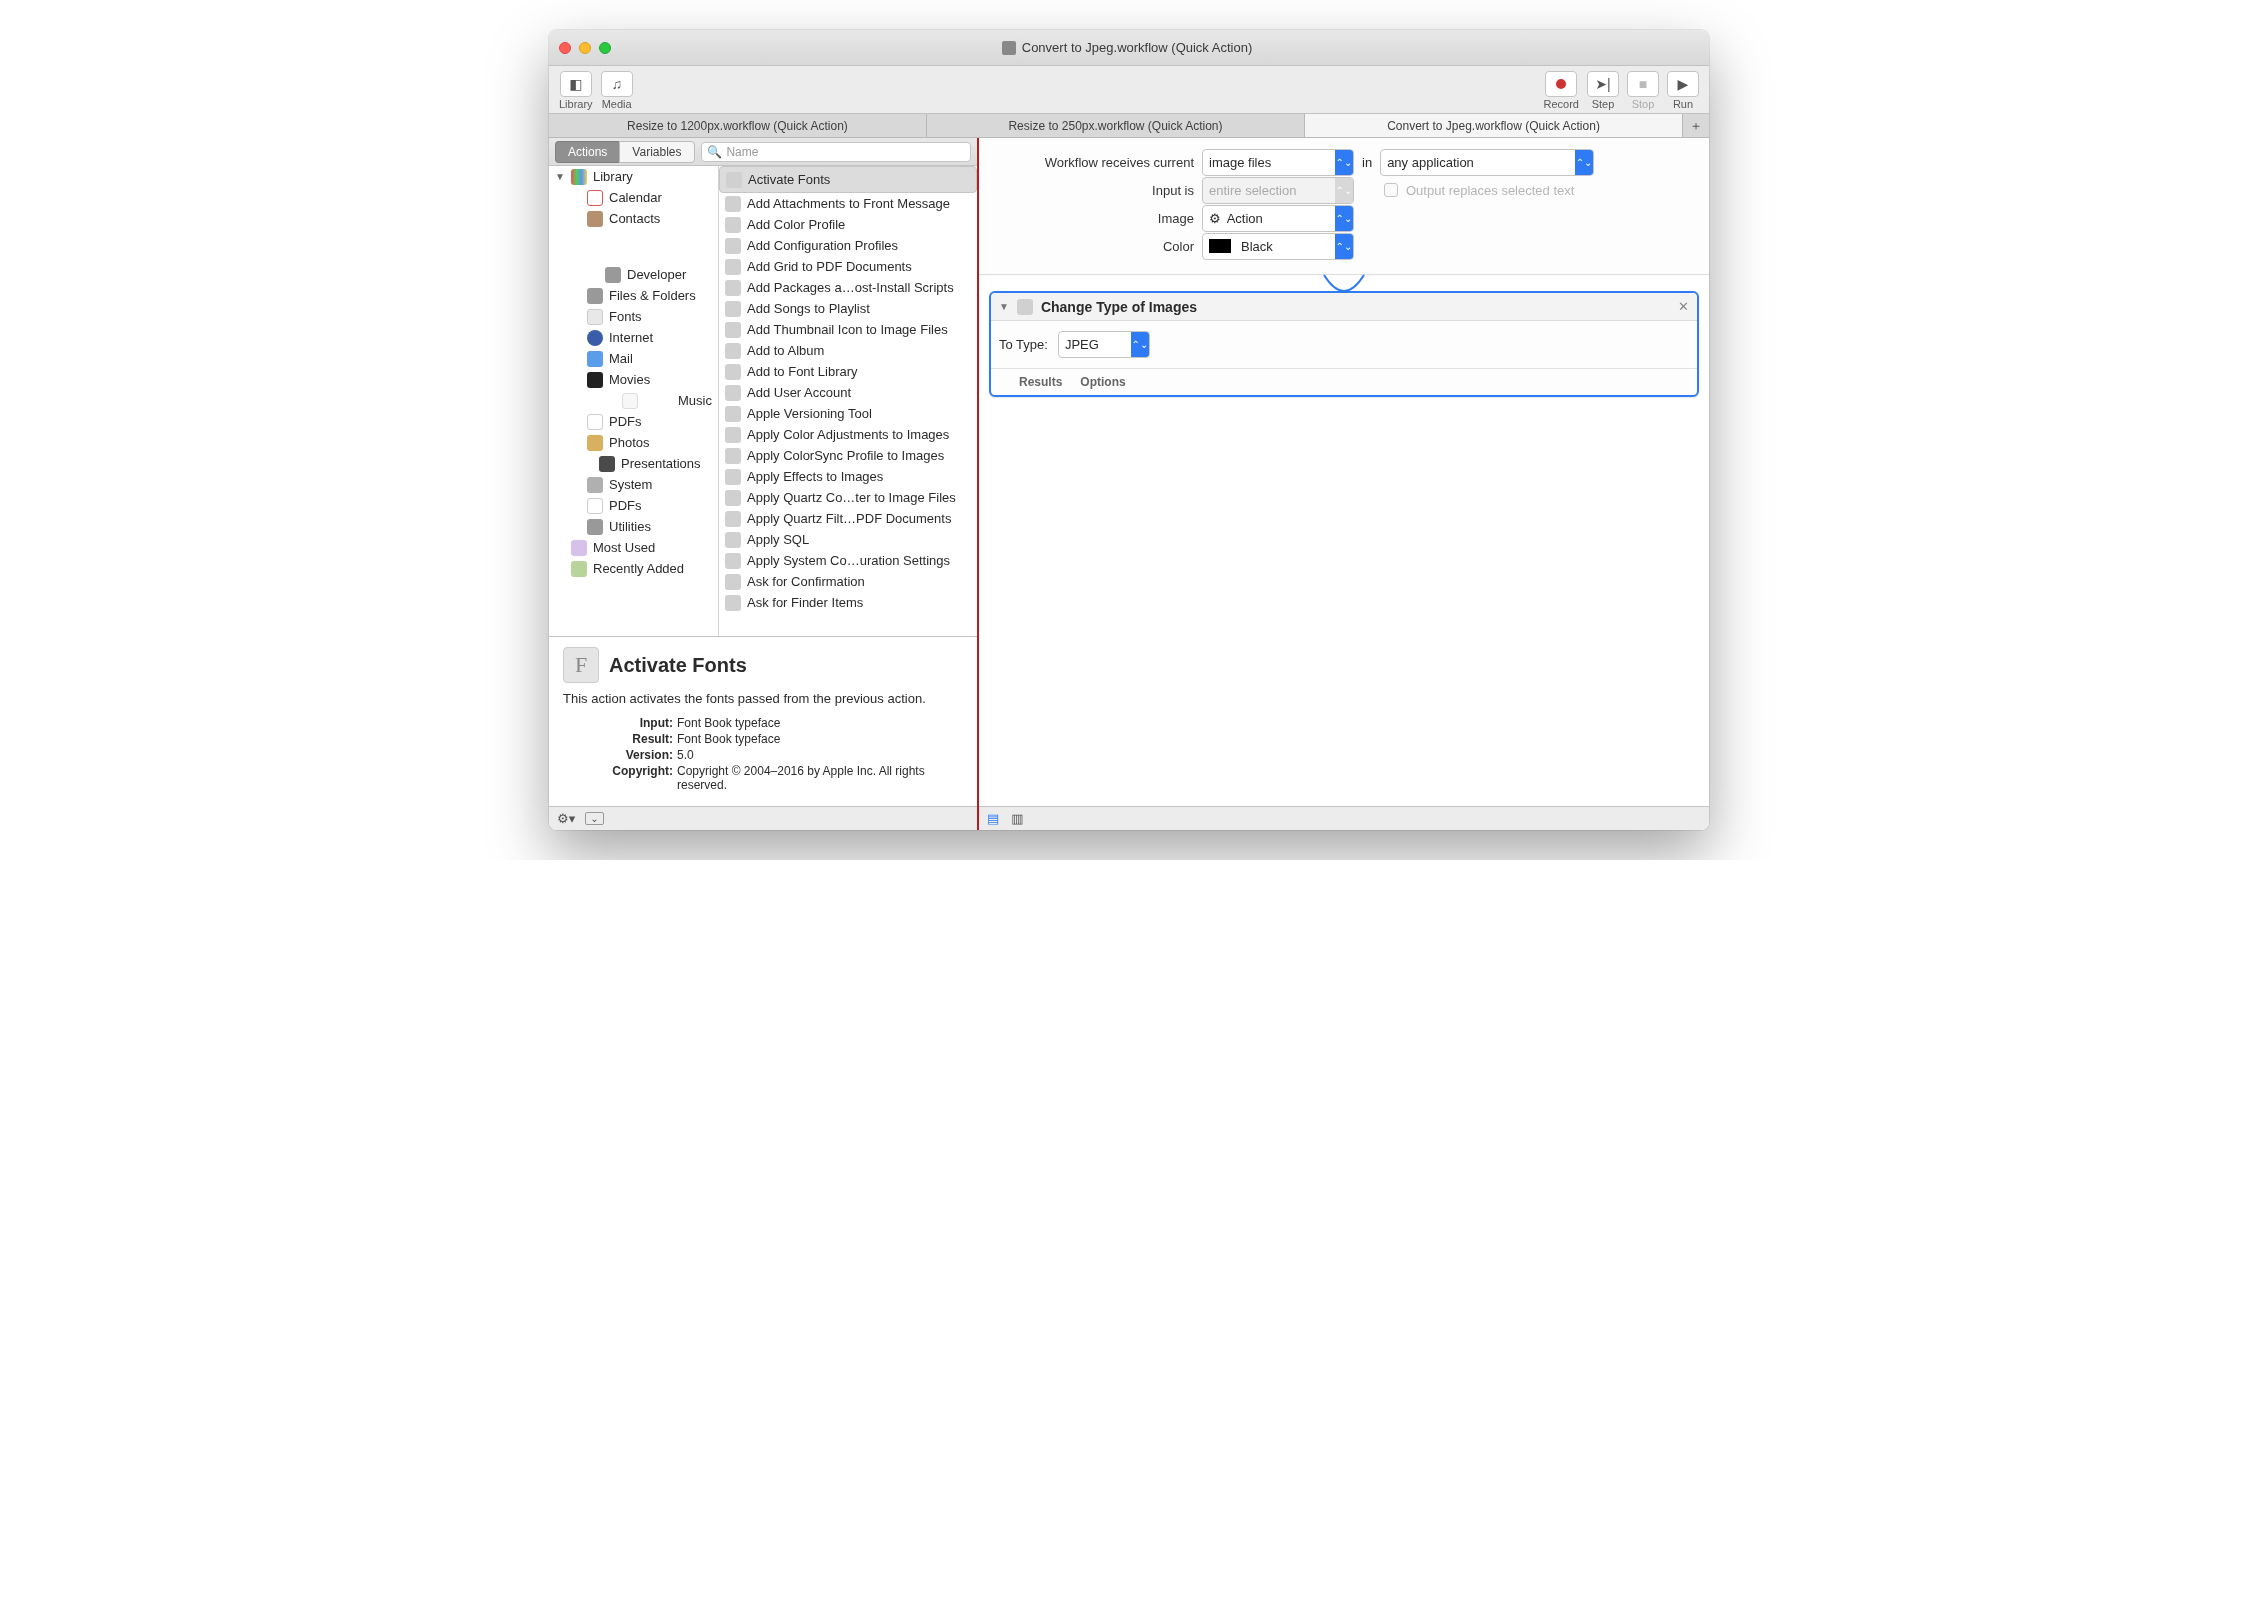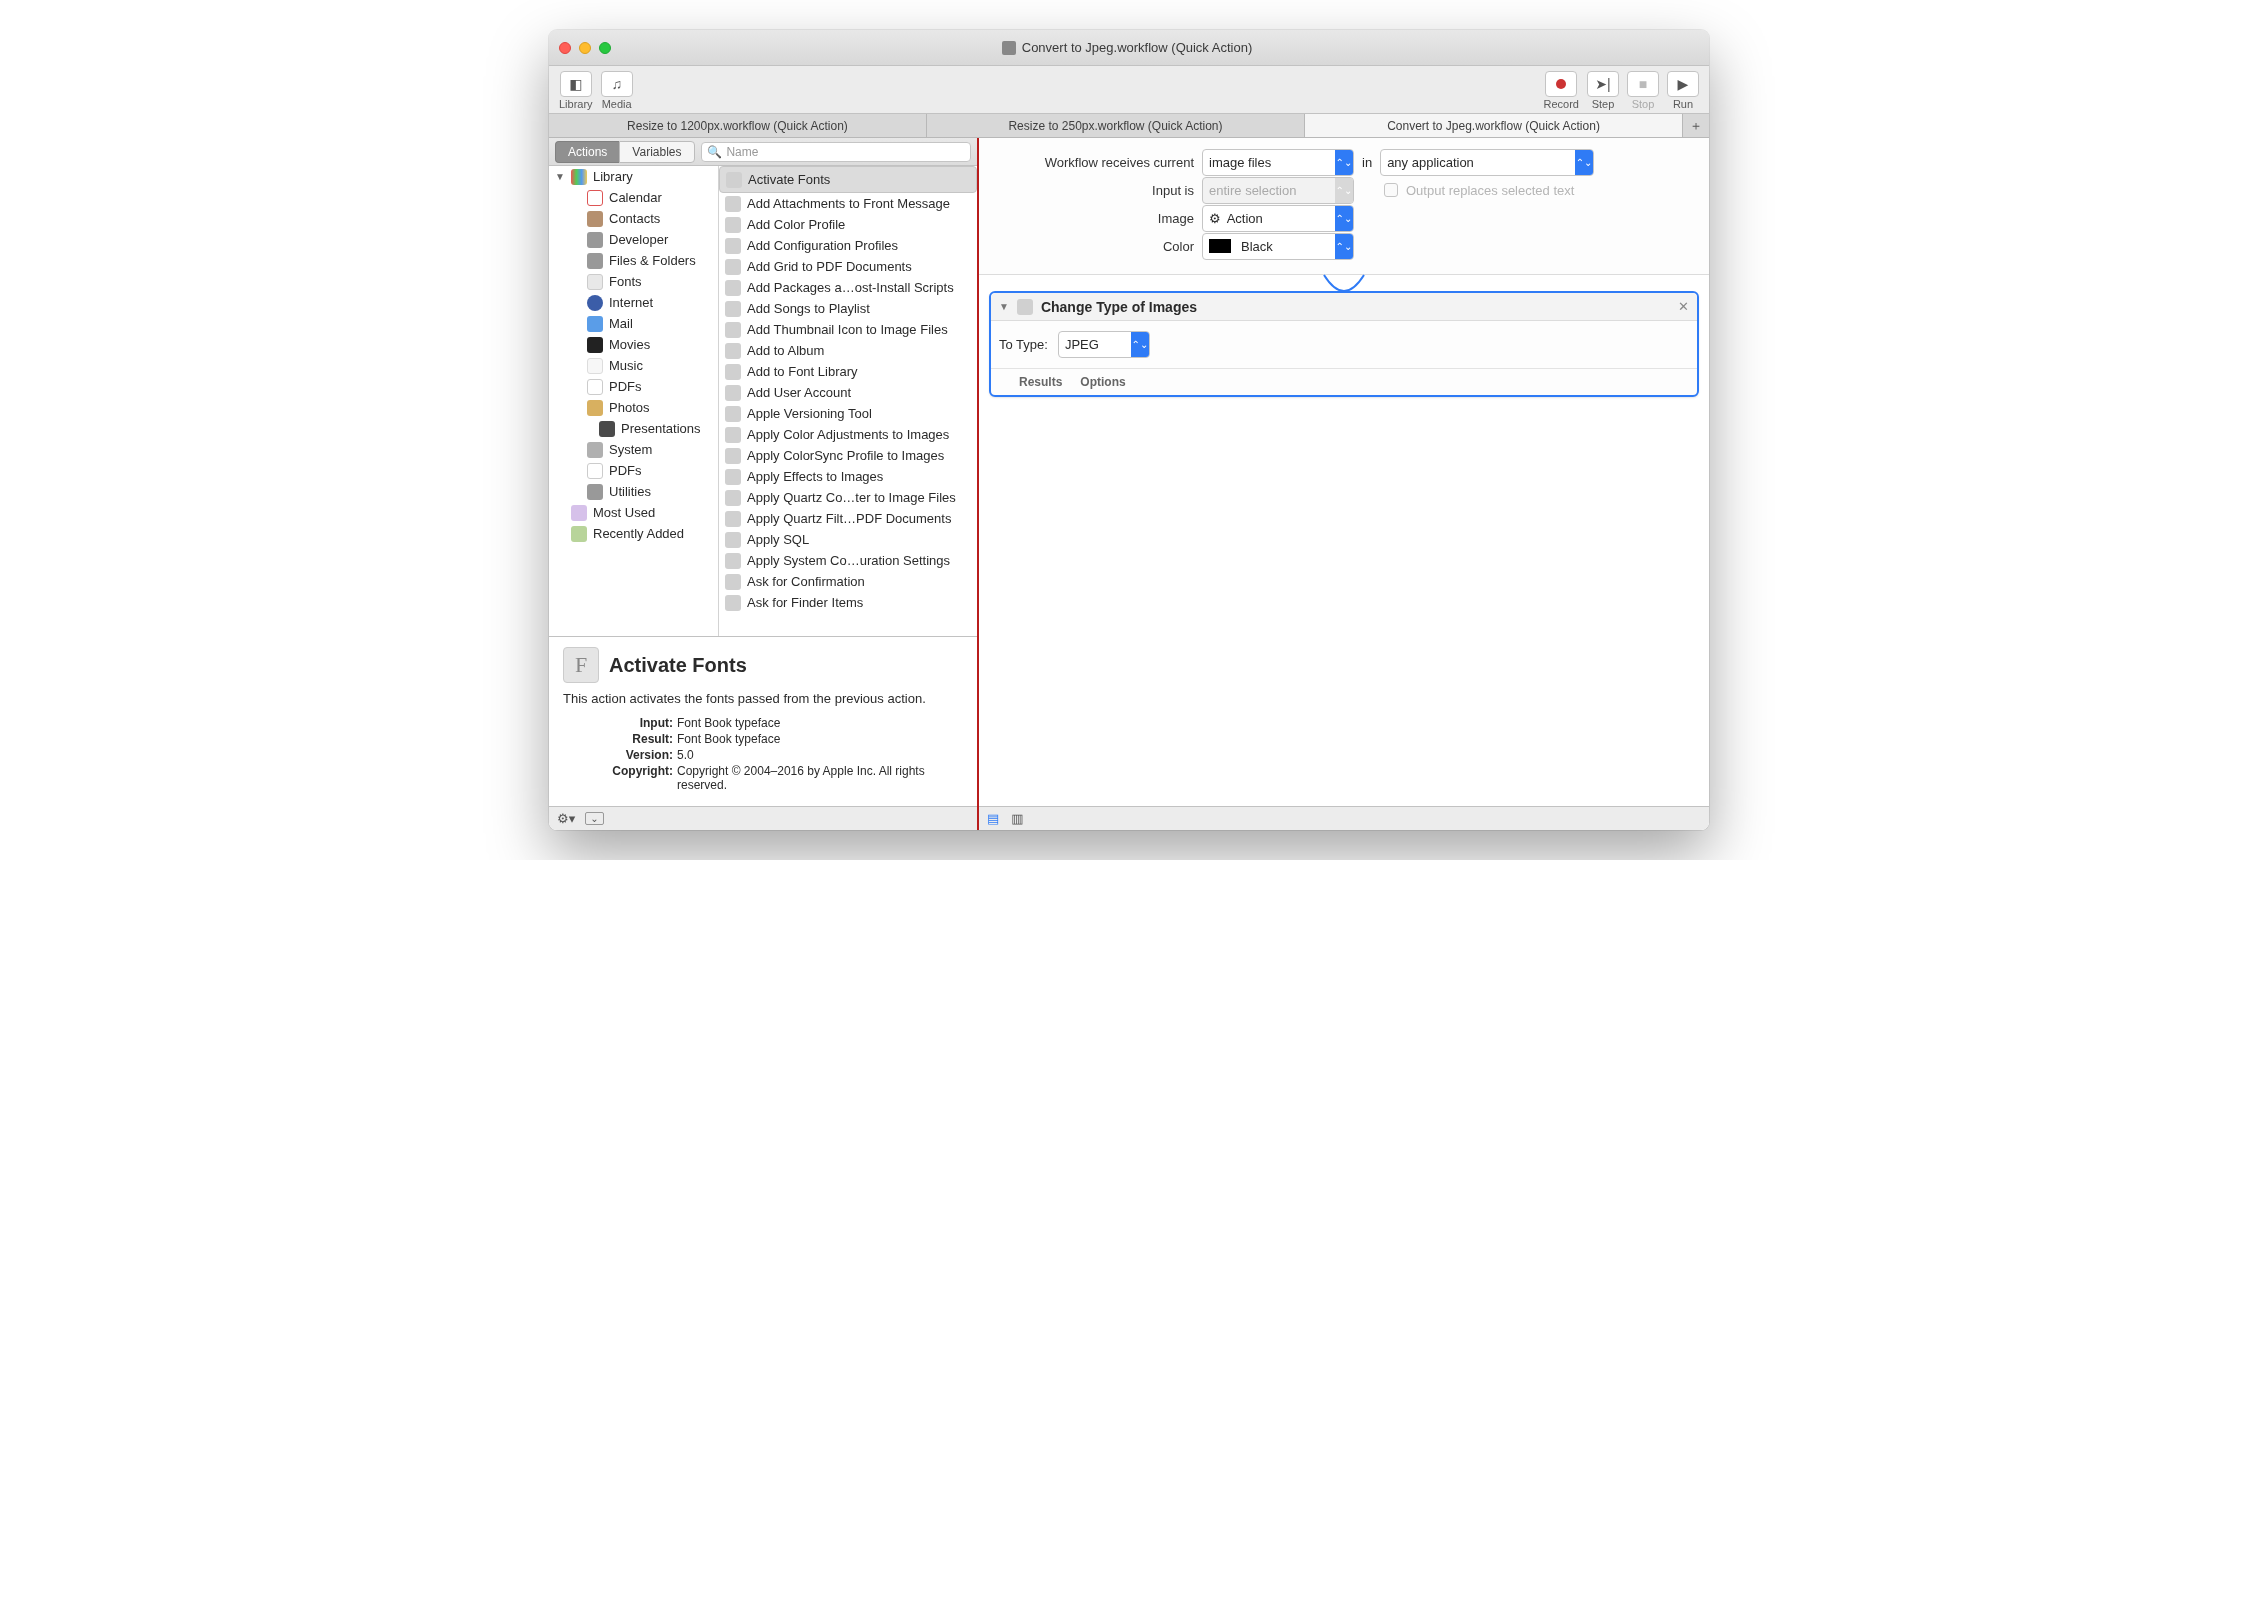--- a/index.html
+++ b/index.html
@@ -240,21 +240,21 @@
               <div class="row" style="padding-left: 22px;">
                 <span class="disclose"></span>
                 <span class="ico ic-cal"></span>
                 <span>Calendar</span>
               </div>
               <div class="row" style="padding-left: 22px;">
                 <span class="disclose"></span>
                 <span class="ico ic-con"></span>
                 <span>Contacts</span>
               </div>
-              <div class="row" style="padding-left: 22px;">
+              <div class="row" style="padding-left: 40px; margin-top: 35px;">
                 <span class="disclose"></span>
                 <span class="ico ic-dev"></span>
                 <span>Developer</span>
               </div>
               <div class="row" style="padding-left: 22px;">
                 <span class="disclose"></span>
                 <span class="ico ic-fld"></span>
                 <span>Files &amp; Folders</span>
               </div>
               <div class="row" style="padding-left: 22px;">
@@ -270,21 +270,21 @@
               <div class="row" style="padding-left: 22px;">
                 <span class="disclose"></span>
                 <span class="ico ic-mail"></span>
                 <span>Mail</span>
               </div>
               <div class="row" style="padding-left: 22px;">
                 <span class="disclose"></span>
                 <span class="ico ic-mov"></span>
                 <span>Movies</span>
               </div>
-              <div class="row" style="padding-left: 22px;">
+              <div class="row" style="padding-left: 22px; justify-content: space-between;">
                 <span class="disclose"></span>
                 <span class="ico ic-mus"></span>
                 <span>Music</span>
               </div>
               <div class="row" style="padding-left: 22px;">
                 <span class="disclose"></span>
                 <span class="ico ic-pdf"></span>
                 <span>PDFs</span>
               </div>
               <div class="row" style="padding-left: 22px;">

